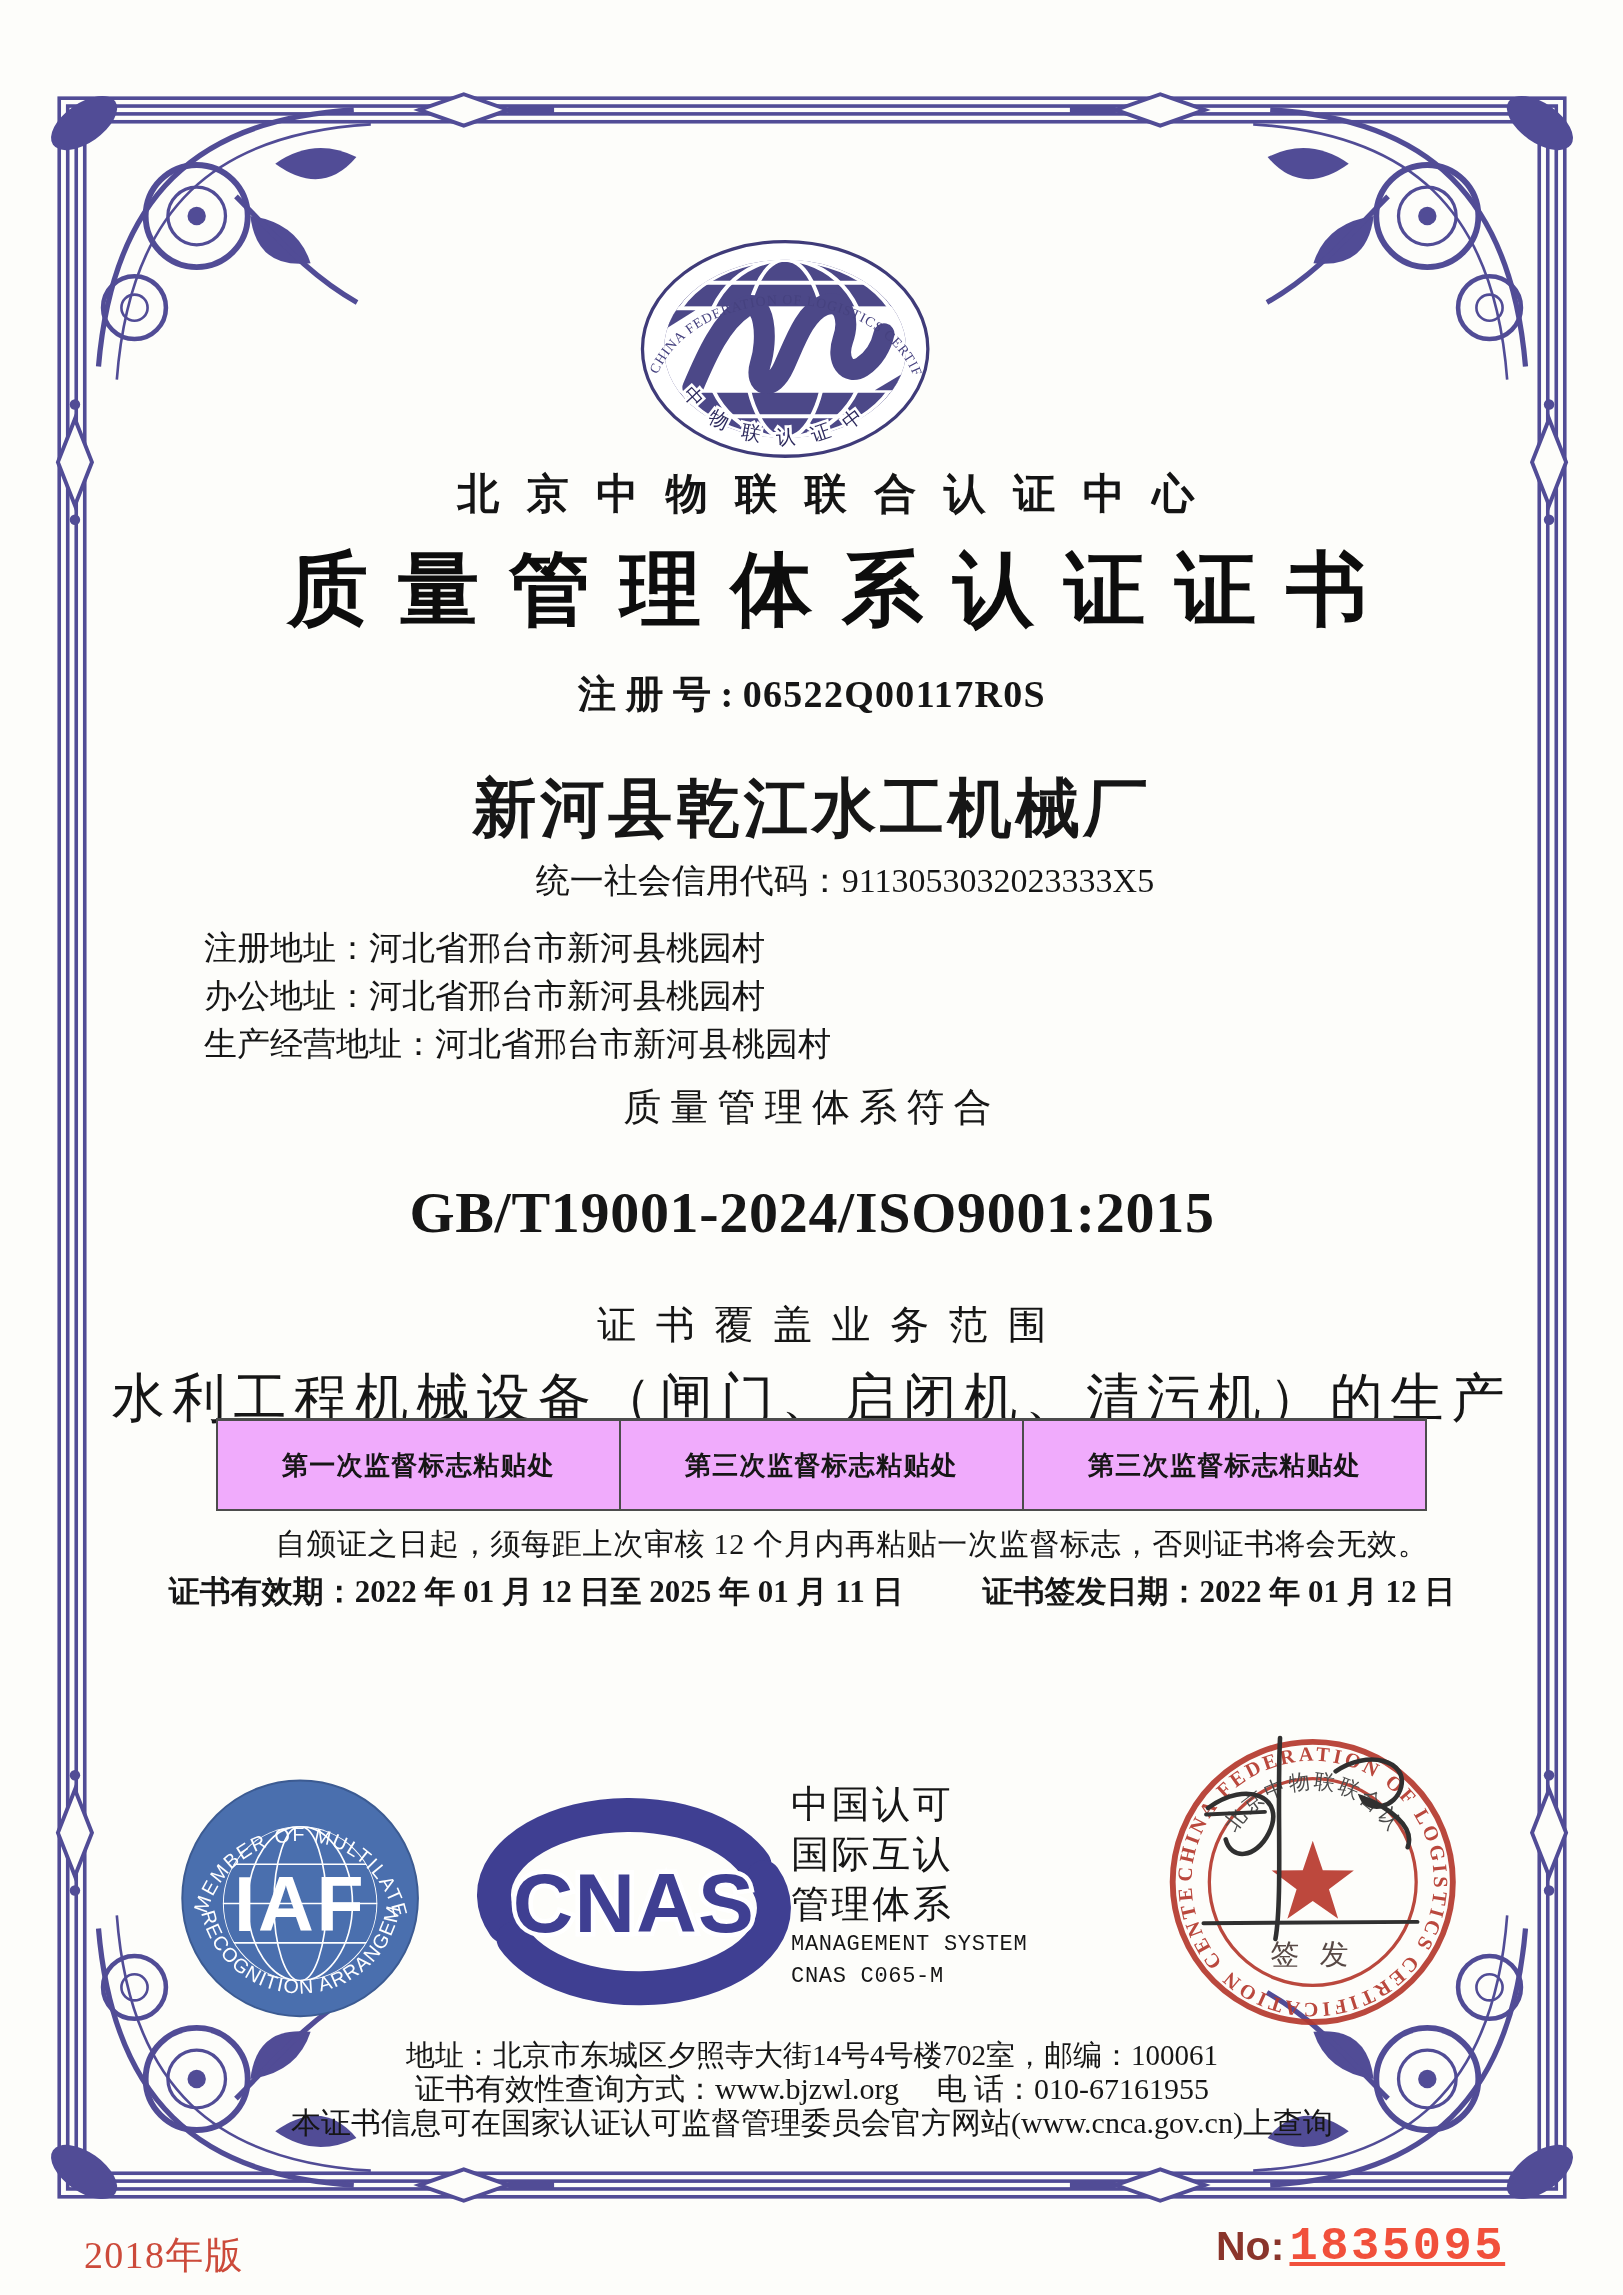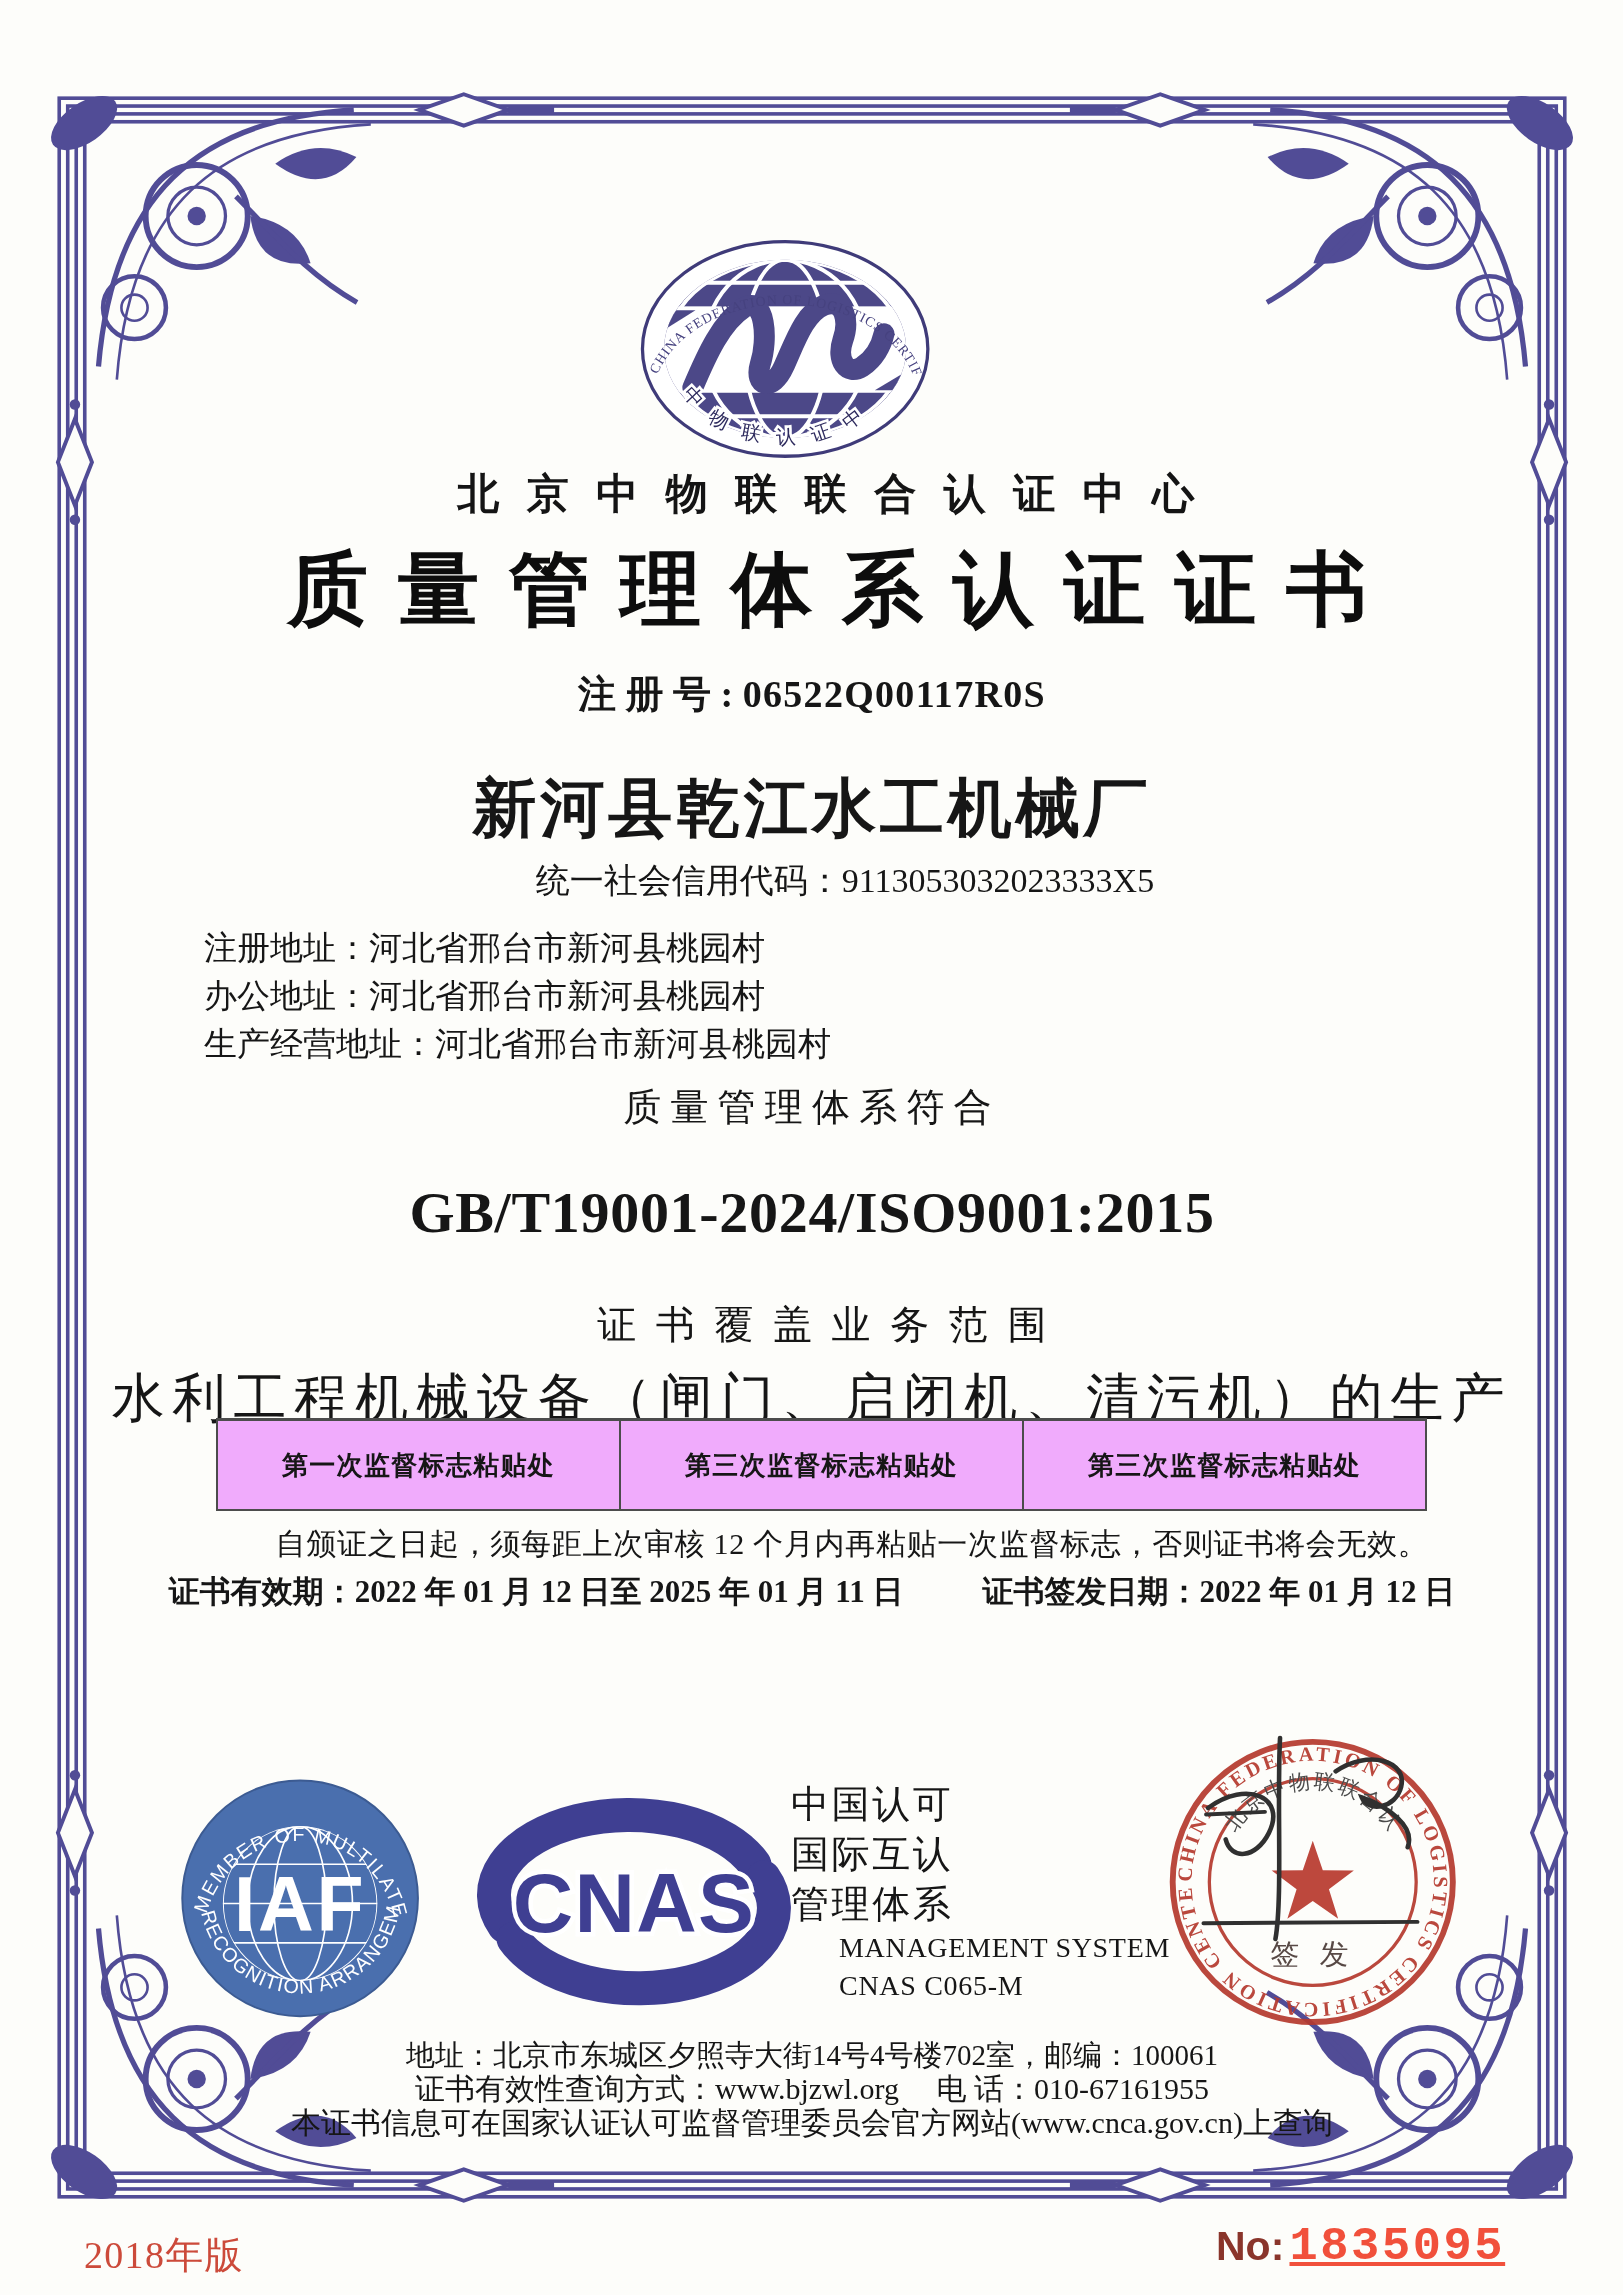--- a/index.html
+++ b/index.html
@@ -26,21 +26,21 @@
   }
   .sup-cell{
     flex:1;display:flex;align-items:center;justify-content:center;
     font-size:26px;font-weight:700;border-left:2px solid #4c4c4c;letter-spacing:1.3px;
   }
   .sup-cell:first-child{border-left:none;}
   .sup-note{top:1524px;font-size:30px;font-weight:500;letter-spacing:0.7px;padding-left:40px;}
   .validity-row{position:absolute;top:1571px;left:0;width:100%;display:flex;justify-content:center;gap:79px;font-size:31px;font-weight:600;white-space:nowrap;}
   .cnas-block{position:absolute;left:791px;top:1785px;line-height:1;}
   .cnas-block .cn{font-size:38px;letter-spacing:2.6px;margin-bottom:11.8px;font-weight:500;}
-  .cnas-block .en{font-family:Liberation Serif, serif;font-size:28px;font-weight:500;margin-top:9.2px;letter-spacing:0.7px;margin-left:48px;}
+  .cnas-block .en{font-family:Liberation Mono, monospace;font-size:22px;font-weight:500;margin-top:9.2px;letter-spacing:0.7px;}
   .footer-line1{top:2036px;font-size:29px;font-weight:500;}
   .footer-line2{top:2069px;font-size:30px;font-weight:500;}
   .footer-line3{top:2103px;font-size:30px;font-weight:500;}
   .edition{position:absolute;left:84px;top:2230px;font-size:38px;color:#cc4a3a;letter-spacing:1.3px;}
   .no-line{position:absolute;left:1216px;top:2223px;display:flex;align-items:flex-end;}
   .no-label{font-size:41px;font-weight:700;color:#8a352b;font-family:"Liberation Sans",sans-serif;}
   .no-value{font-size:47px;font-weight:700;color:#f1503b;font-family:"Liberation Mono","DejaVu Sans Mono",monospace;letter-spacing:2.6px;margin-left:5.2px;line-height:0.95;text-decoration:underline;}
 </style>
 </head>
 <body>

